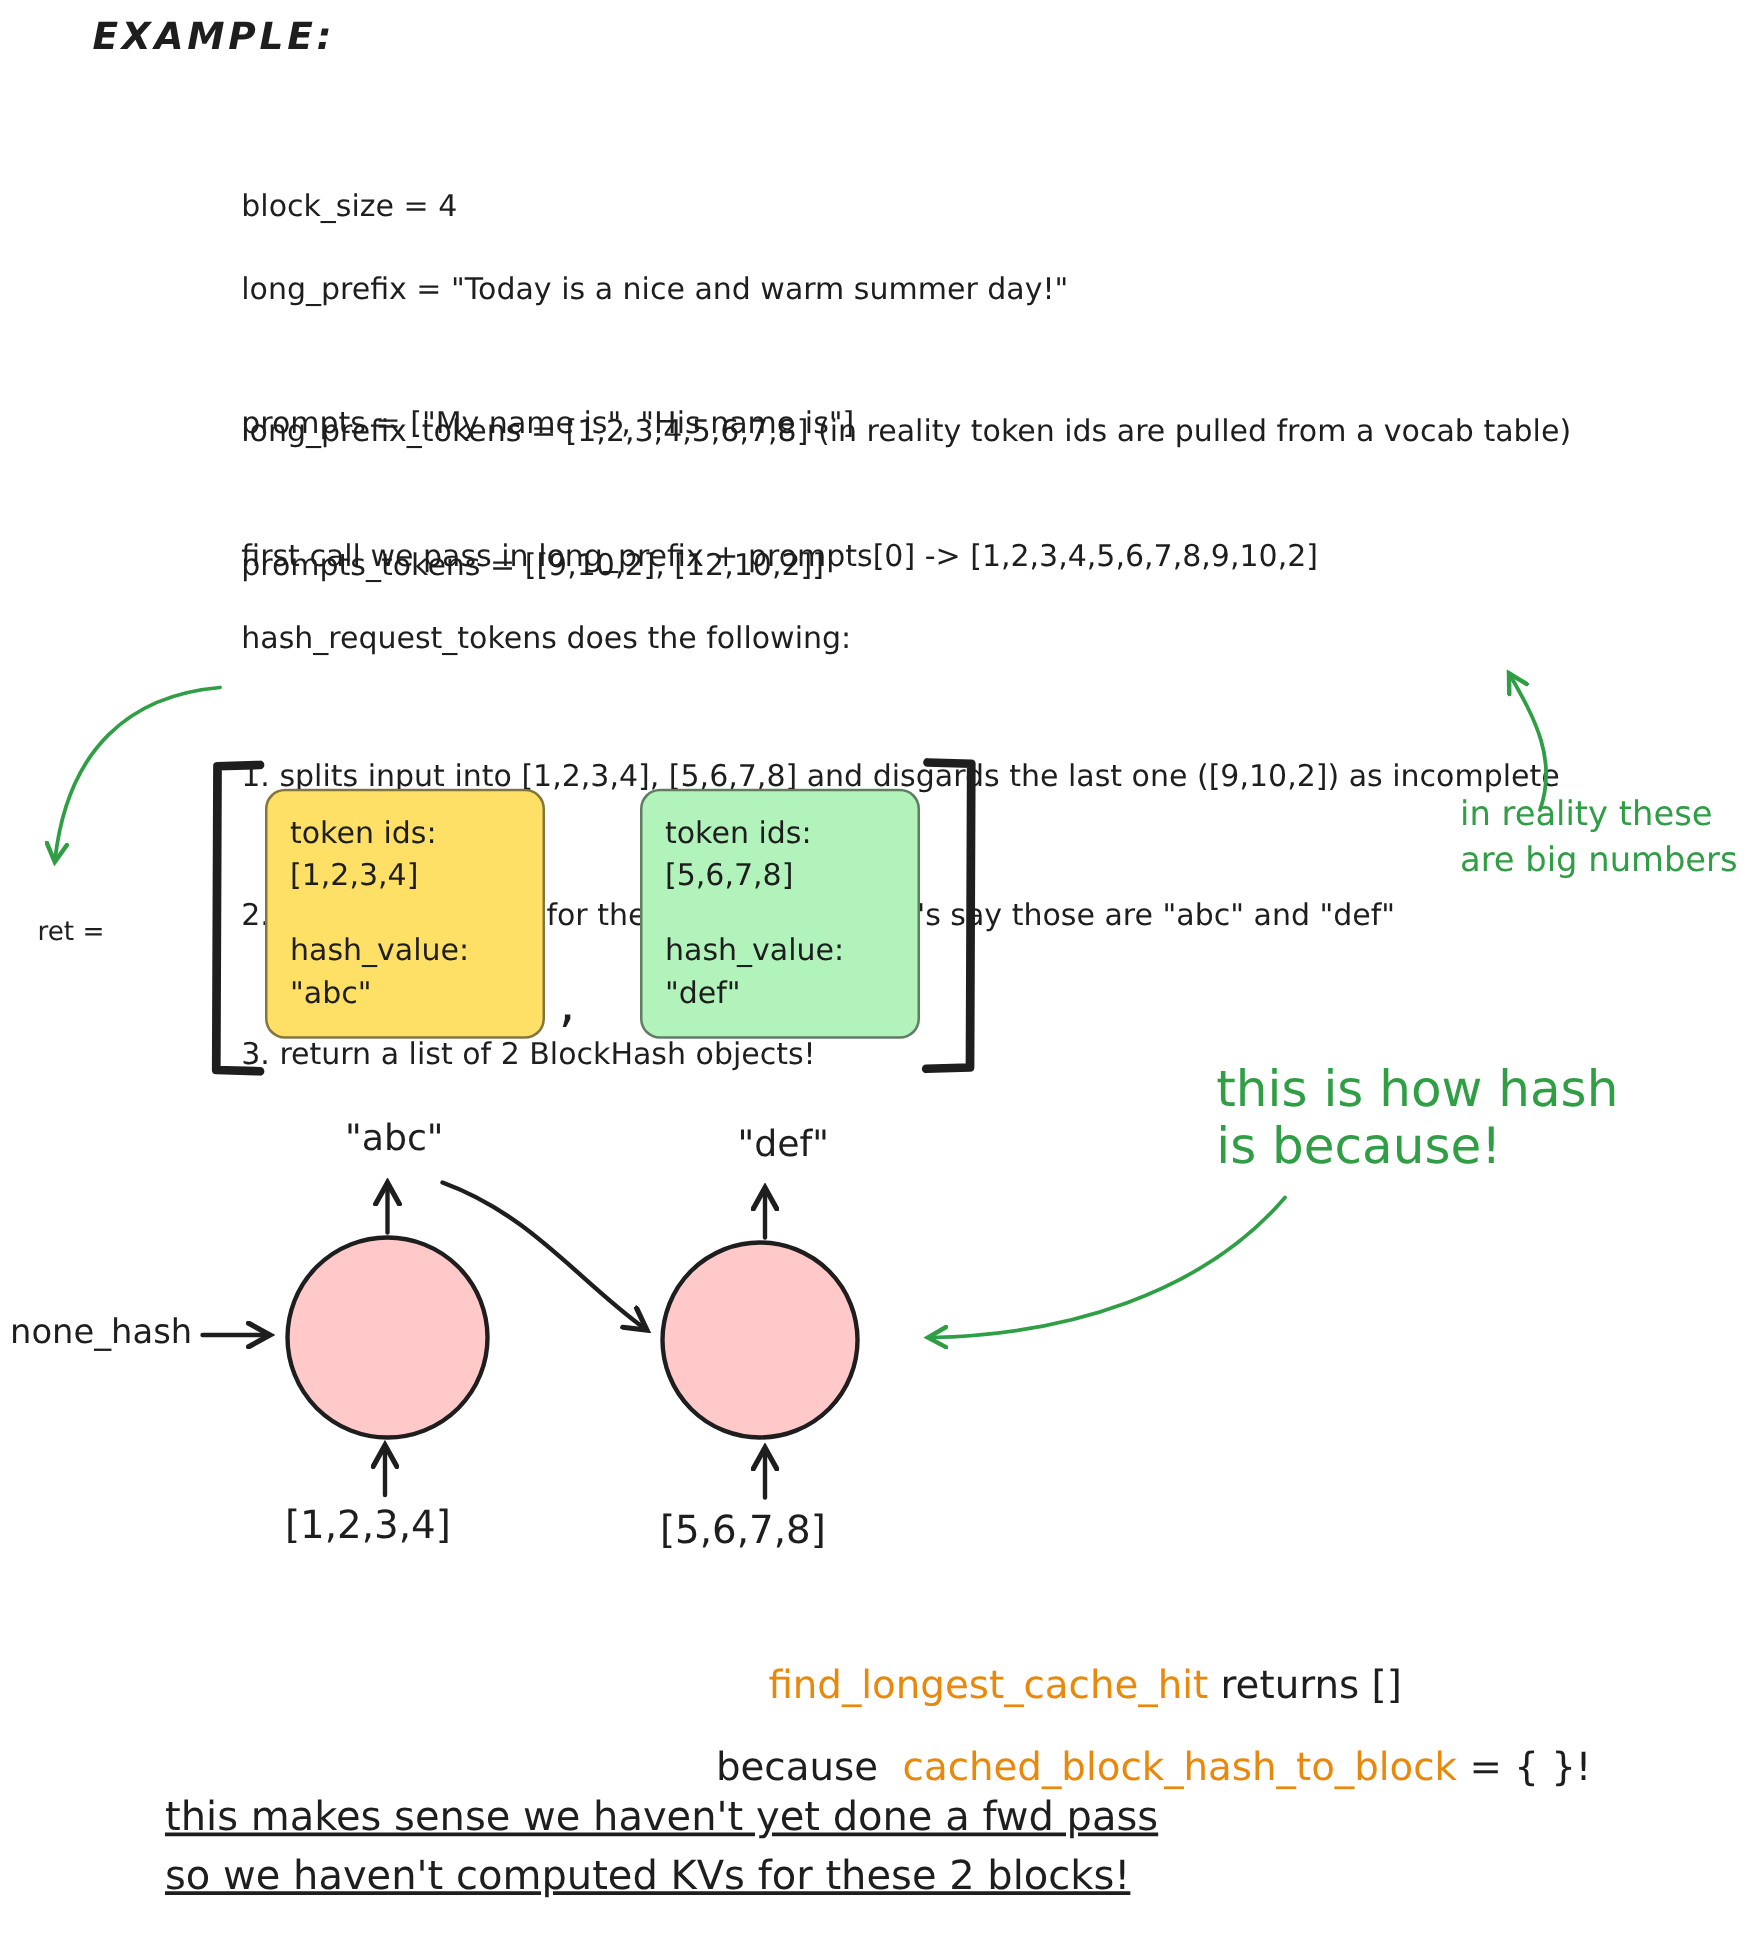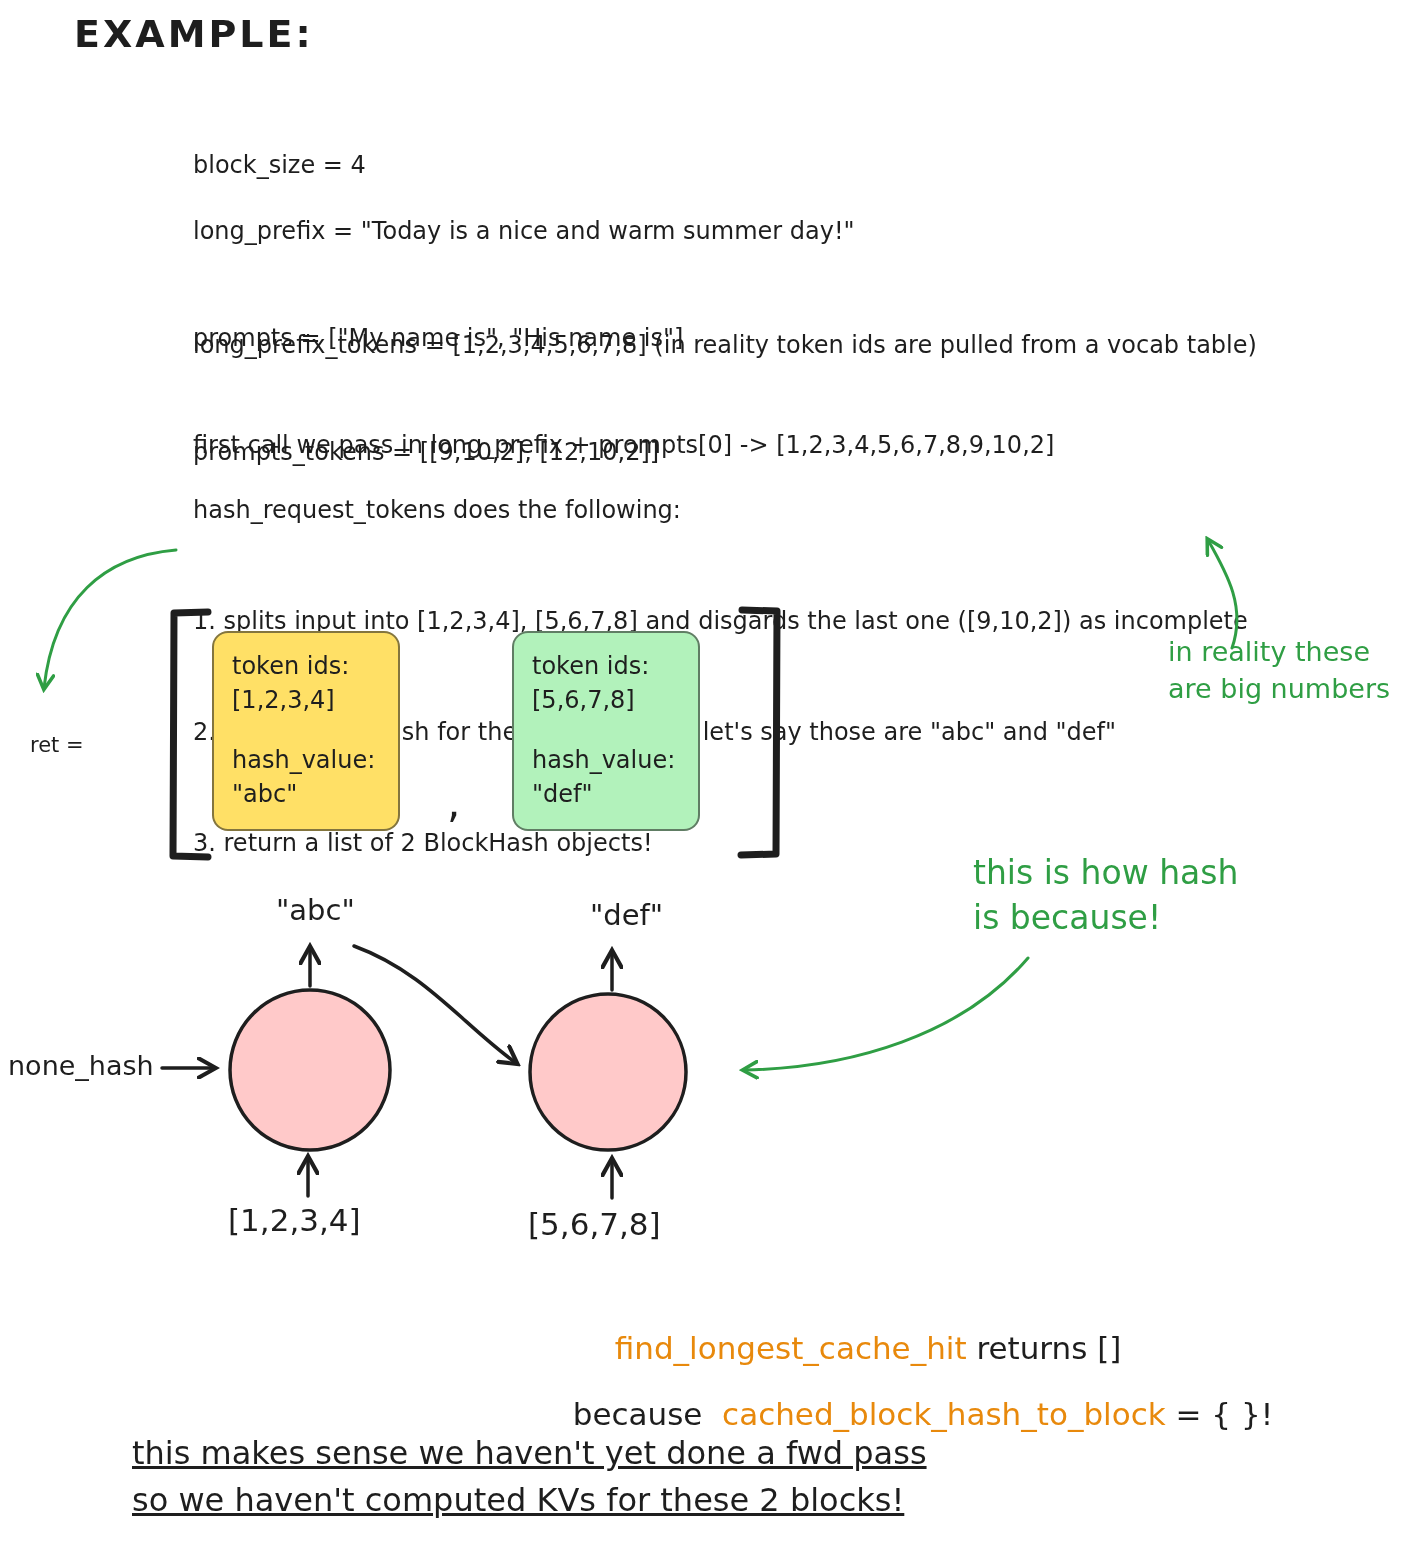--- a/index.html
+++ b/index.html
@@ -16,49 +16,50 @@
     width: 1408px; height: 1550px;
     background: #ffffff;
     position: relative;
     font-family: "DejaVu Sans", sans-serif;
     color: var(--ink);
     overflow: hidden;
   }
   .abs { position: absolute; }
   .title {
     left: 74px; top: 12px;
-    font-size: 38px; font-weight: bold;
+    font-size: 30px; font-weight: bold;
     letter-spacing: 3px;
+    font-style: italic;
   }
   .code { font-size: 24px; line-height: 38px; white-space: pre; }
   .p1 { left: 193px; top: 70px; }
   .p2 { left: 193px; top: 136px; }
   .p3 { left: 193px; top: 243px; }
   .p4 { left: 193px; top: 350px; }
   .p5 { left: 193px; top: 418px; line-height: 37px; }
 
   .ret-label { left: 30px; top: 710px; font-size: 21px; font-weight: 500; margin-top: 23px; }
 
   .card {
     position: absolute;
-    width: 188px; height: 200px;
+    width: 224px; height: 200px;
     border: 2px solid rgba(30,30,30,0.55);
     border-radius: 16px;
     padding: 16px 18px;
     font-size: 24px; line-height: 34px;
   }
   .card-yellow { left: 212px; top: 631px; background: var(--yellow_card); }
   .card-green  { left: 512px; top: 631px; background: var(--green_card); }
   .card .gap { height: 26px; }
 
   .comma { left: 447px; top: 778px; font-size: 42px; }
 
   .green-note { color: var(--green); }
   .note-bignum { left: 1168px; top: 633px; font-size: 27px; line-height: 37px; }
-  .note-howhash { left: 973px; top: 850px; font-size: 33px; line-height: 45px; }
+  .note-howhash { left: 973px; top: 850px; font-size: 40px; line-height: 45px; }
 
   .hash-out { font-size: 29px; }
   .out-abc { left: 276px; top: 893px; }
   .out-def { left: 590px; top: 898px; }
 
   .none-hash { left: 8px; top: 1050px; font-size: 27px; text-align: right; }
 
   .hash-node-label {
     font-size: 32px; text-align: center; width: 150px;
   }

